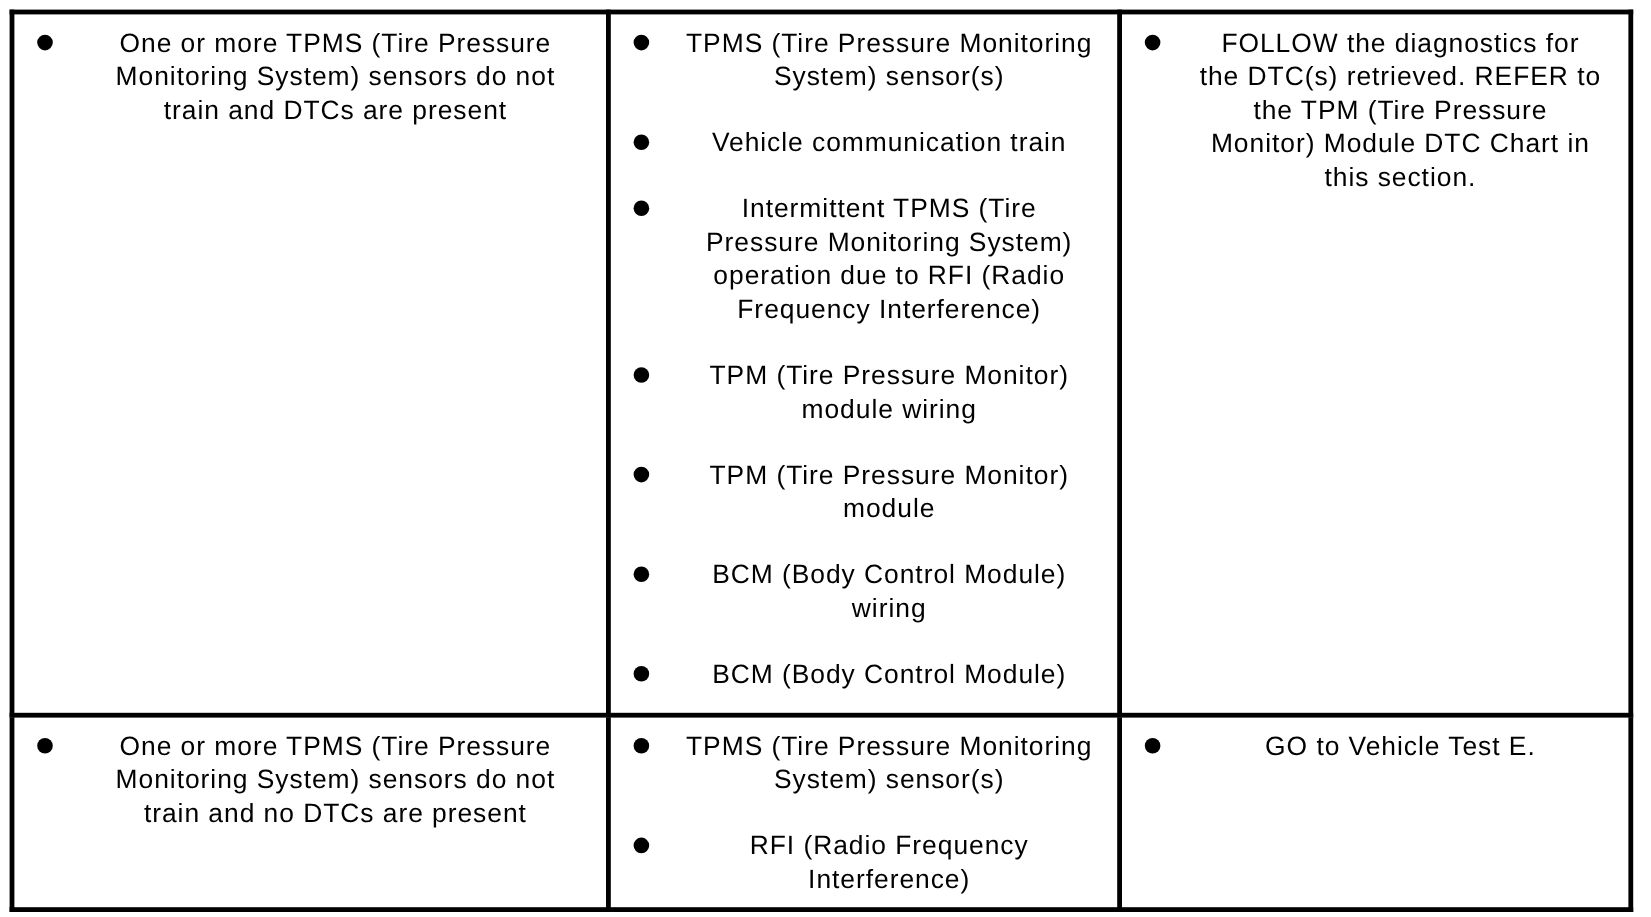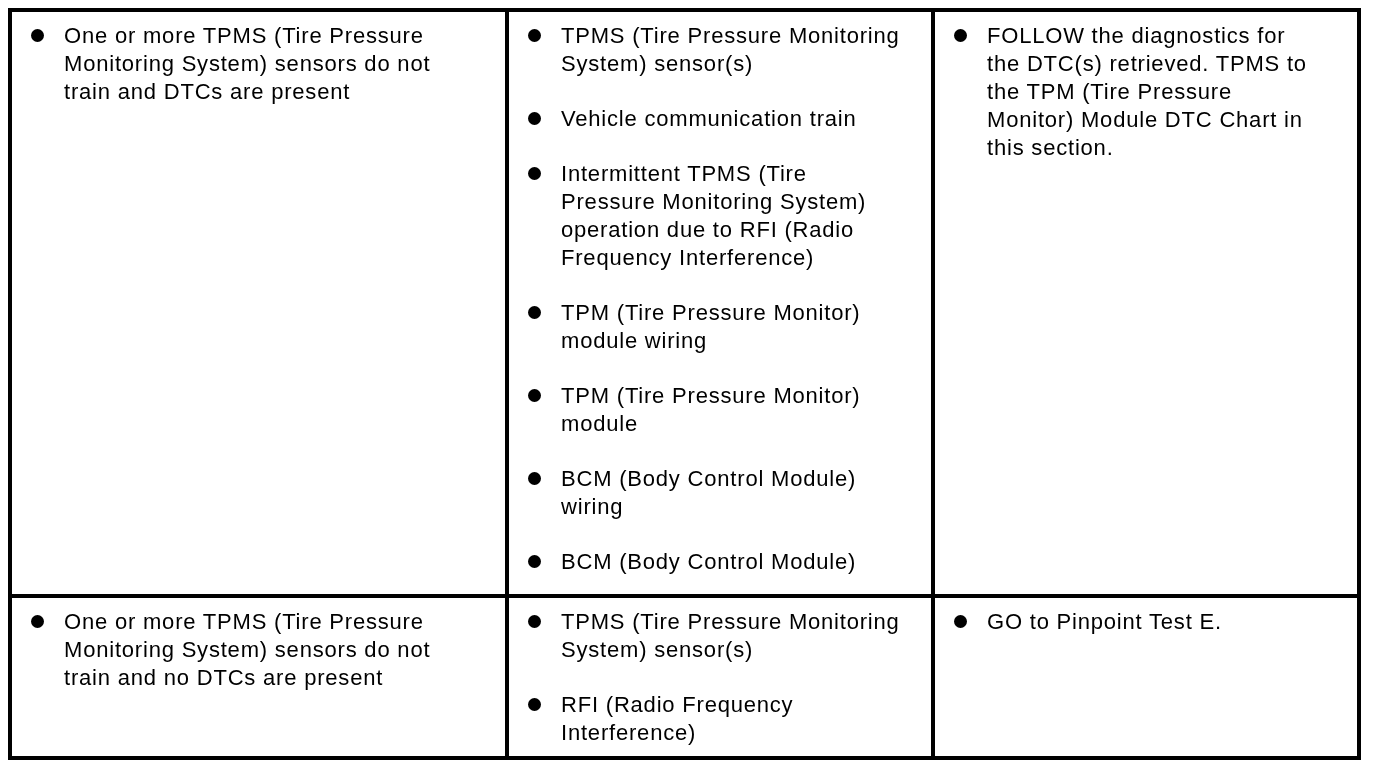--- a/index.html
+++ b/index.html
@@ -50,20 +50,21 @@
     left: 19px;
     top: 7px;
     width: 13px;
     height: 13px;
     border-radius: 50%;
     background: #000000;
   }
   .li-text {
     display: block;
     white-space: pre-line;
+    text-align: center;
   }
 </style>
 </head>
 <body>
 
 <table class="doc-table">
   <colgroup>
     <col style="width:497px">
     <col style="width:426px">
     <col style="width:426px">
@@ -117,21 +118,21 @@
             <span class="bullet"></span>
             <span class="li-text">BCM (Body Control Module)</span>
           </li>
         </ul>
       </td>
       <td>
         <ul class="cell-list">
           <li>
             <span class="bullet"></span>
             <span class="li-text">FOLLOW the diagnostics for
-the DTC(s) retrieved. TPMS to
+the DTC(s) retrieved. REFER to
 the TPM (Tire Pressure
 Monitor) Module DTC Chart in
 this section.</span>
           </li>
         </ul>
       </td>
     </tr>
     <tr class="row-2">
       <td>
         <ul class="cell-list">
@@ -154,19 +155,19 @@
             <span class="bullet"></span>
             <span class="li-text">RFI (Radio Frequency
 Interference)</span>
           </li>
         </ul>
       </td>
       <td>
         <ul class="cell-list">
           <li>
             <span class="bullet"></span>
-            <span class="li-text">GO to Pinpoint Test E.</span>
+            <span class="li-text">GO to Vehicle Test E.</span>
           </li>
         </ul>
       </td>
     </tr>
   </tbody>
 </table>
 
 </body></html>

